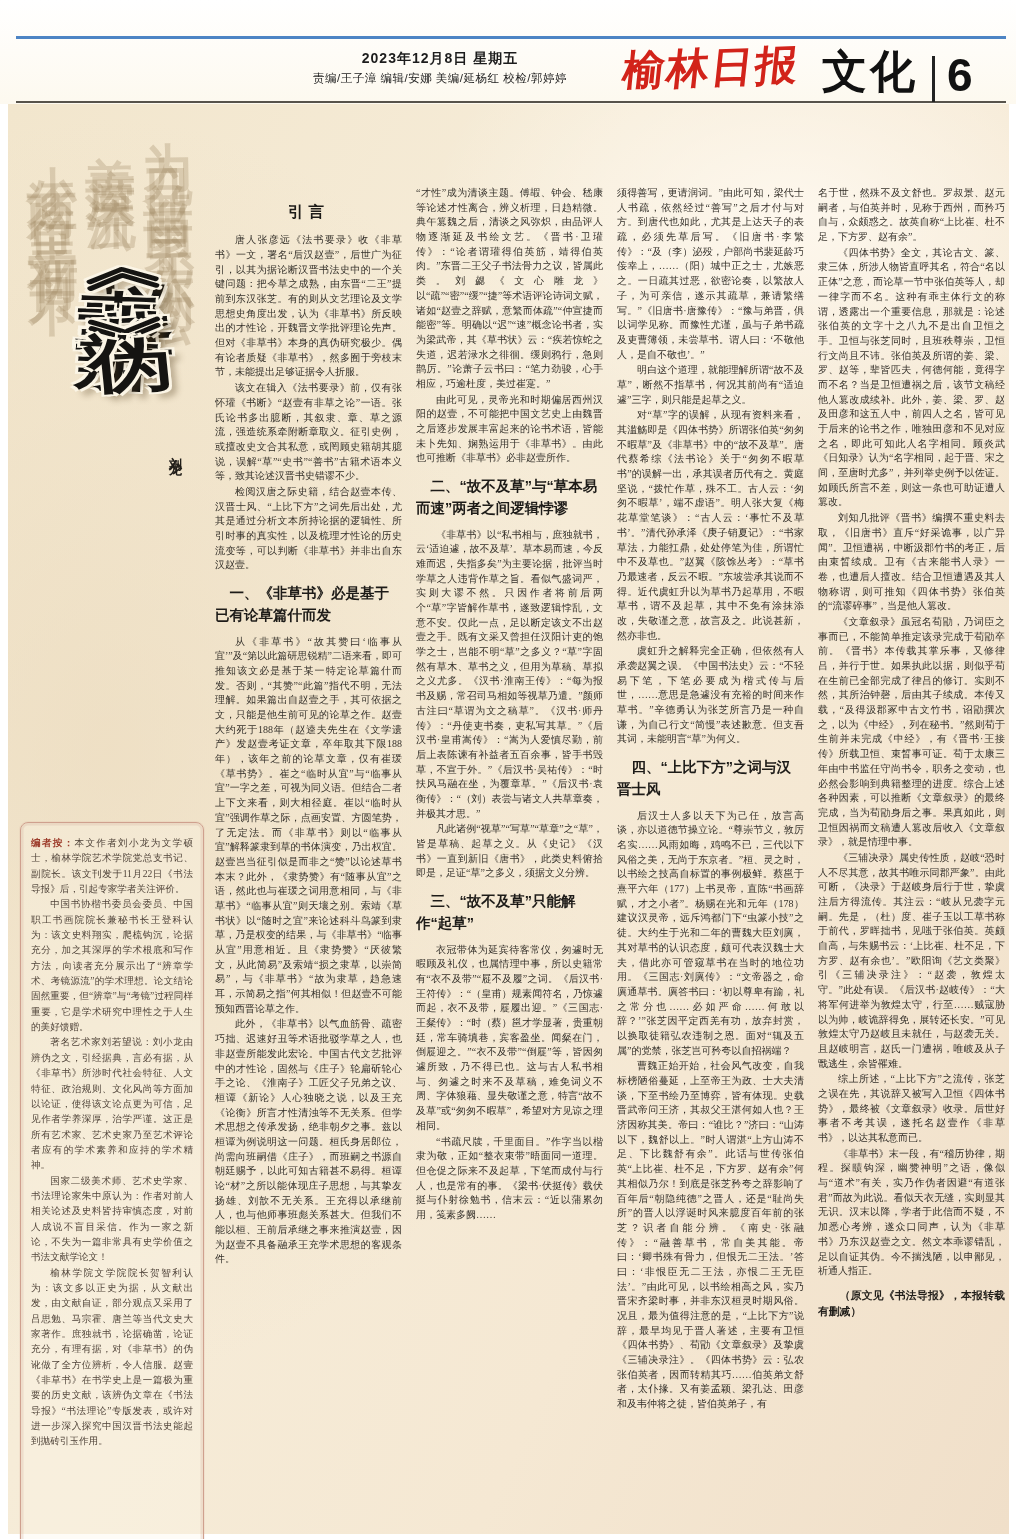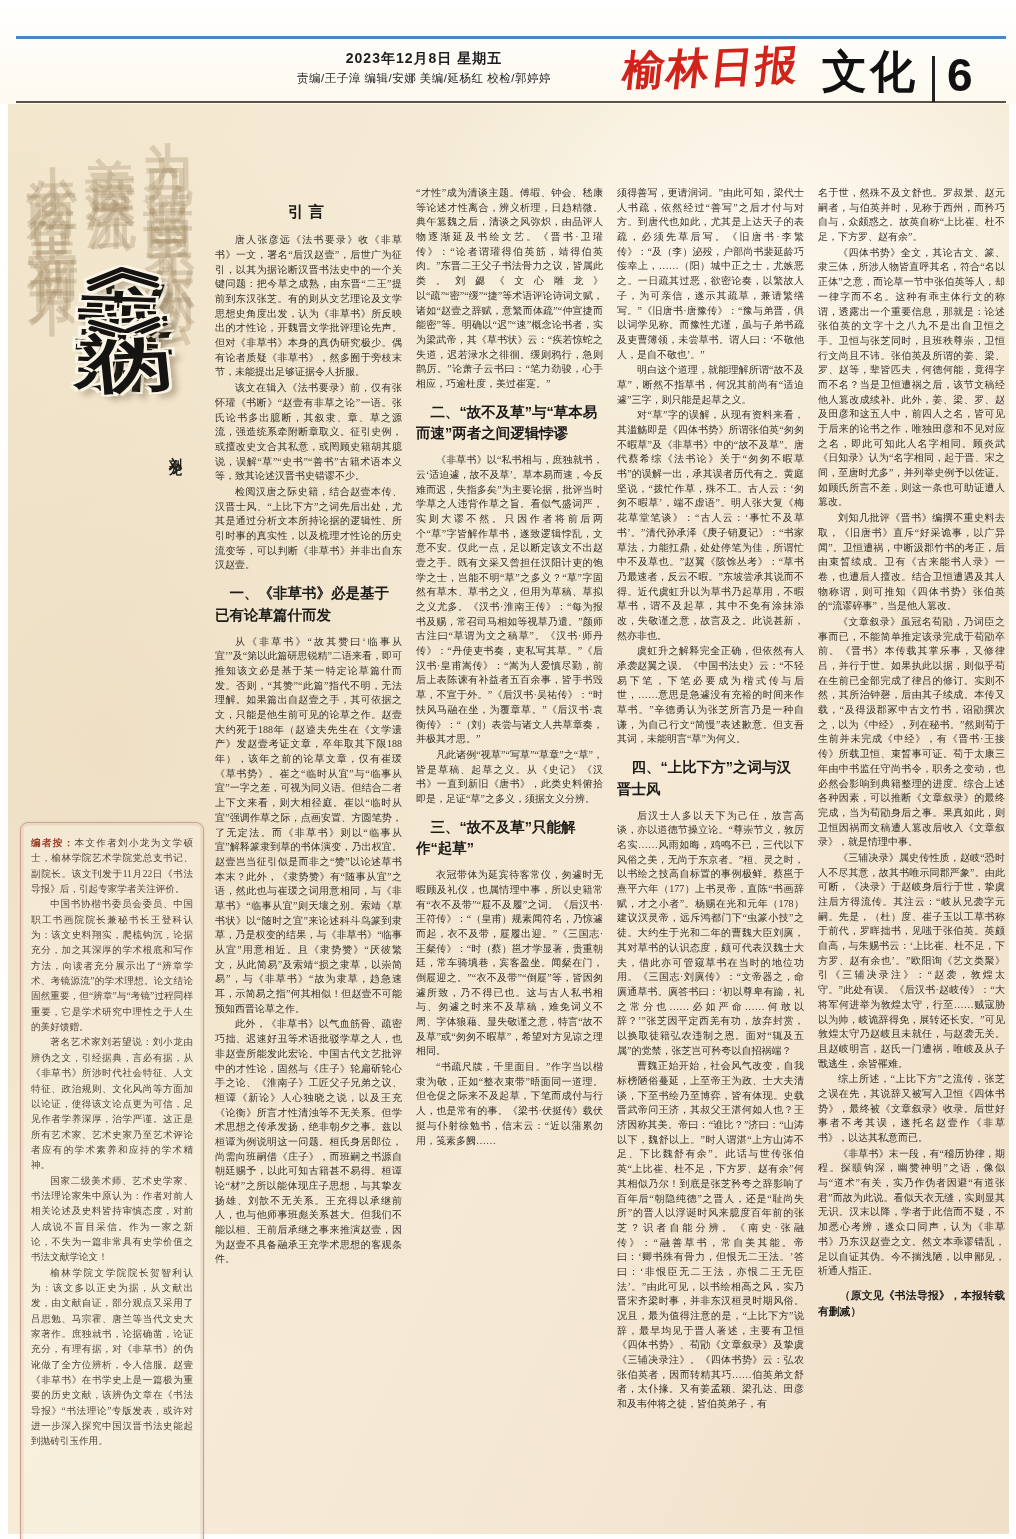--- a/index.html
+++ b/index.html
@@ -13,21 +13,21 @@
     position:absolute;left:8px;top:104px;right:7px;bottom:5px;
     background:
       radial-gradient(ellipse 600px 400px at 78% 8%, rgba(255,250,242,.85), rgba(255,250,242,0) 60%),
       radial-gradient(ellipse 700px 900px at 10% 45%, rgba(233,215,184,.55), rgba(233,215,184,0) 70%),
       linear-gradient(115deg,#f2e6cd 0%,#f6ecd8 38%,#f5e8d3 68%,#f0dfc9 100%);
   }
   
   .topstrip{position:absolute;left:0;top:0;width:100%;height:104px;background:linear-gradient(#ffffff,#fdf9ef);}
   .rule-blue{position:absolute;left:16px;right:10px;top:36px;height:3px;background:#4d84c4;}
   .rule-dark{position:absolute;left:16px;right:10px;top:101px;height:2px;background:#57534b;}
-  .mast-info{position:absolute;left:264px;top:50px;width:320px;text-align:center;color:#1c1c1c;}
+  .mast-info{position:absolute;left:280px;top:50px;width:320px;text-align:center;color:#1c1c1c;}
   .mast-date{font-size:14px;font-weight:bold;letter-spacing:1px;font-family:"Liberation Sans",sans-serif;}
   .mast-staff{font-size:11.5px;margin-top:3px;letter-spacing:.5px;font-family:"Liberation Sans",sans-serif;}
   .mast-paper{
     position:absolute;left:606px;top:40px;width:210px;text-align:center;
     font-size:42px;font-weight:800;color:#d2231a;
     transform:skewX(-8deg) rotate(-2deg);letter-spacing:2px;
   }
   .mast-section{position:absolute;left:822px;top:42px;display:flex;align-items:flex-end;font-family:"Liberation Sans",sans-serif;}
   .mast-culture{font-size:45px;font-weight:900;color:#111;letter-spacing:3px;}
   .mast-div{width:3px;height:46px;background:#222;margin:0 12px 0 14px;}
@@ -140,20 +140,21 @@
       <h3 class="sec intro">引言</h3>
       <p class="para">唐人张彦远《法书要录》收《非草书》一文，署名“后汉赵壹”，后世广为征引，以其为据论断汉晋书法史中的一个关键问题：把今草之成熟，由东晋“二王”提前到东汉张芝。有的则从文艺理论及文学思想史角度出发，认为《非草书》所反映出的才性论，开魏晋文学批评理论先声。但对《非草书》本身的真伪研究极少。偶有论者质疑《非草书》，然多囿于旁枝末节，未能提出足够证据令人折服。</p>
       <p class="para">该文在辑入《法书要录》前，仅有张怀瓘《书断》“赵壹有非草之论”一语。张氏论书多出臆断，其叙隶、章、草之源流，强造统系牵附断章取义。征引史例，或擅改史文合其私意，或罔顾史籍胡其臆说，误解“草”“史书”“善书”古籍术语本义等，致其论述汉晋书史错谬不少。</p>
       <p class="para">检阅汉唐之际史籍，结合赵壹本传、汉晋士风、“上比下方”之词先后出处，尤其是通过分析文本所持论据的逻辑性、所引时事的真实性，以及梳理才性论的历史流变等，可以判断《非草书》并非出自东汉赵壹。</p>
       <h3 class="sec">一、《非草书》必是基于已有论草篇什而发</h3>
       <p class="para">从《非草书》“故其赞曰‘临事从宜’”及“第以此篇研思锐精”二语来看，即可推知该文必是基于某一特定论草篇什而发。否则，“其赞”“此篇”指代不明，无法理解。如果篇出自赵壹之手，其可依据之文，只能是他生前可见的论草之作。赵壹大约死于188年（赵逵夫先生在《文学遗产》发赵壹考证文章，卒年取其下限188年），该年之前的论草文章，仅有崔瑗《草书势》。崔之“临时从宜”与“临事从宜”一字之差，可视为同义语。但结合二者上下文来看，则大相径庭。崔以“临时从宜”强调作草之际，点画安置、方圆笔势，了无定法。而《非草书》则以“临事从宜”解释篆隶到草的书体演变，乃出权宜。赵壹岂当征引似是而非之“赞”以论述草书本末？此外，《隶势赞》有“随事从宜”之语，然此也与崔瑗之词用意相同，与《非草书》“临事从宜”则天壤之别。索靖《草书状》以“随时之宜”来论述科斗鸟篆到隶草，乃是权变的结果，与《非草书》“临事从宜”用意相近。且《隶势赞》“厌彼繁文，从此简易”及索靖“损之隶草，以崇简易”，与《非草书》“故为隶草，趋急速耳，示简易之指”何其相似！但赵壹不可能预知西晋论草之作。</p>
       <p class="para">此外，《非草书》以气血筋骨、疏密巧拙、迟速好丑等术语批驳学草之人，也非赵壹所能发此宏论。中国古代文艺批评中的才性论，固然与《庄子》轮扁斫轮心手之论、《淮南子》工匠父子兄弟之议、桓谭《新论》人心独晓之说，以及王充《论衡》所言才性清浊等不无关系。但学术思想之传承发扬，绝非朝夕之事。兹以桓谭为例说明这一问题。桓氏身居郎位，尚需向班嗣借《庄子》，而班嗣之书源自朝廷赐予，以此可知古籍甚不易得。桓谭论“材”之所以能体现庄子思想，与其挚友扬雄、刘歆不无关系。王充得以承继前人，也与他师事班彪关系甚大。但我们不能以桓、王前后承继之事来推演赵壹，因为赵壹不具备融承王充学术思想的客观条件。</p>
     </div>
     <div class="col">
       <p class="para noindent">“才性”成为清谈主题。傅嘏、钟会、嵇康等论述才性离合，辨义析理，日趋精微。典午篡魏之后，清谈之风弥炽，由品评人物逐渐延及书绘文艺。《晋书·卫瓘传》：“论者谓瓘得伯英筋，靖得伯英肉。”东晋二王父子书法骨力之议，皆属此类。刘勰《文心雕龙》以“疏”“密”“缓”“捷”等术语评论诗词文赋，诸如“赵壹之辞赋，意繁而体疏”“仲宣捷而能密”等。明确以“迟”“速”概念论书者，实为梁武帝，其《草书状》云：“疾若惊蛇之失道，迟若渌水之徘徊。缓则鸦行，急则鹊厉。”论萧子云书曰：“笔力劲骏，心手相应，巧逾杜度，美过崔寔。”</p>
+      <p class="para">由此可见，灵帝光和时期偏居西州汉阳的赵壹，不可能把中国文艺史上由魏晋之后逐步发展丰富起来的论书术语，皆能未卜先知、娴熟运用于《非草书》。由此也可推断《非草书》必非赵壹所作。</p>
       <h3 class="sec">二、“故不及草”与“草本易而速”两者之间逻辑悖谬</h3>
       <p class="para">《非草书》以“私书相与，庶独就书，云‘适迫遽，故不及草’。草本易而速，今反难而迟，失指多矣”为主要论据，批评当时学草之人违背作草之旨。看似气盛词严，实则大谬不然。只因作者将前后两个“草”字皆解作草书，遂致逻辑悖乱，文意不安。仅此一点，足以断定该文不出赵壹之手。既有文采又曾担任汉阳计吏的饱学之士，岂能不明“草”之多义？“草”字固然有草木、草书之义，但用为草稿、草拟之义尤多。《汉书·淮南王传》：“每为报书及赐，常召司马相如等视草乃遣。”颜师古注曰“草谓为文之稿草”。《汉书·师丹传》：“丹使吏书奏，吏私写其草。”《后汉书·皇甫嵩传》：“嵩为人爱慎尽勤，前后上表陈谏有补益者五百余事，皆手书毁草，不宣于外。”《后汉书·吴祐传》：“时扶风马融在坐，为覆章草。”《后汉书·袁衡传》：“（刘）表尝与诸文人共草章奏，并极其才思。”</p>
       <p class="para">凡此诸例“视草”“写草”“草章”之“草”，皆是草稿、起草之义。从《史记》《汉书》一直到新旧《唐书》，此类史料俯拾即是，足证“草”之多义，须据文义分辨。</p>
       <h3 class="sec">三、“故不及草”只能解作“起草”</h3>
       <p class="para">衣冠带体为延宾待客常仪，匆遽时无暇顾及礼仪，也属情理中事，所以史籍常有“衣不及带”“屣不及履”之词。《后汉书·王符传》：“（皇甫）规素闻符名，乃惊遽而起，衣不及带，屣履出迎。”《三国志·王粲传》：“时（蔡）邕才学显著，贵重朝廷，常车骑填巷，宾客盈坐。闻粲在门，倒屣迎之。”“衣不及带”“倒屣”等，皆因匆遽所致，乃不得已也。这与古人私书相与、匆遽之时来不及草稿，难免词义不周、字体狼藉、显失敬谨之意，特言“故不及草”或“匆匆不暇草”，希望对方见谅之理相同。</p>
       <p class="para">“书疏尺牍，千里面目。”作字当以楷隶为敬，正如“整衣束带”晤面同一道理。但仓促之际来不及起草，下笔而成付与行人，也是常有的事。《梁书·伏挺传》载伏挺与仆射徐勉书，信末云：“近以蒲累勿用，笺素多阙……</p>
     </div>
     <div class="col">
       <p class="para noindent">须得善写，更请润词。”由此可知，梁代士人书疏，依然经过“善写”之后才付与对方。到唐代也如此，尤其是上达天子的表疏，必须先草后写。《旧唐书·李繁传》：“及（李）泌殁，户部尚书裴延龄巧侫幸上，……（阳）城中正之士，尤嫉恶之。一日疏其过恶，欲密论奏，以繁故人子，为可亲信，遂示其疏草，兼请繁缮写。”《旧唐书·唐豫传》：“豫与弟晋，俱以词学见称。而豫性尤谨，虽与子弟书疏及吏曹簿领，未尝草书。谓人曰：‘不敬他人，是自不敬也’。”</p>
       <p class="para">明白这个道理，就能理解所谓“故不及草”，断然不指草书，何况其前尚有“适迫遽”三字，则只能是起草之义。</p>

